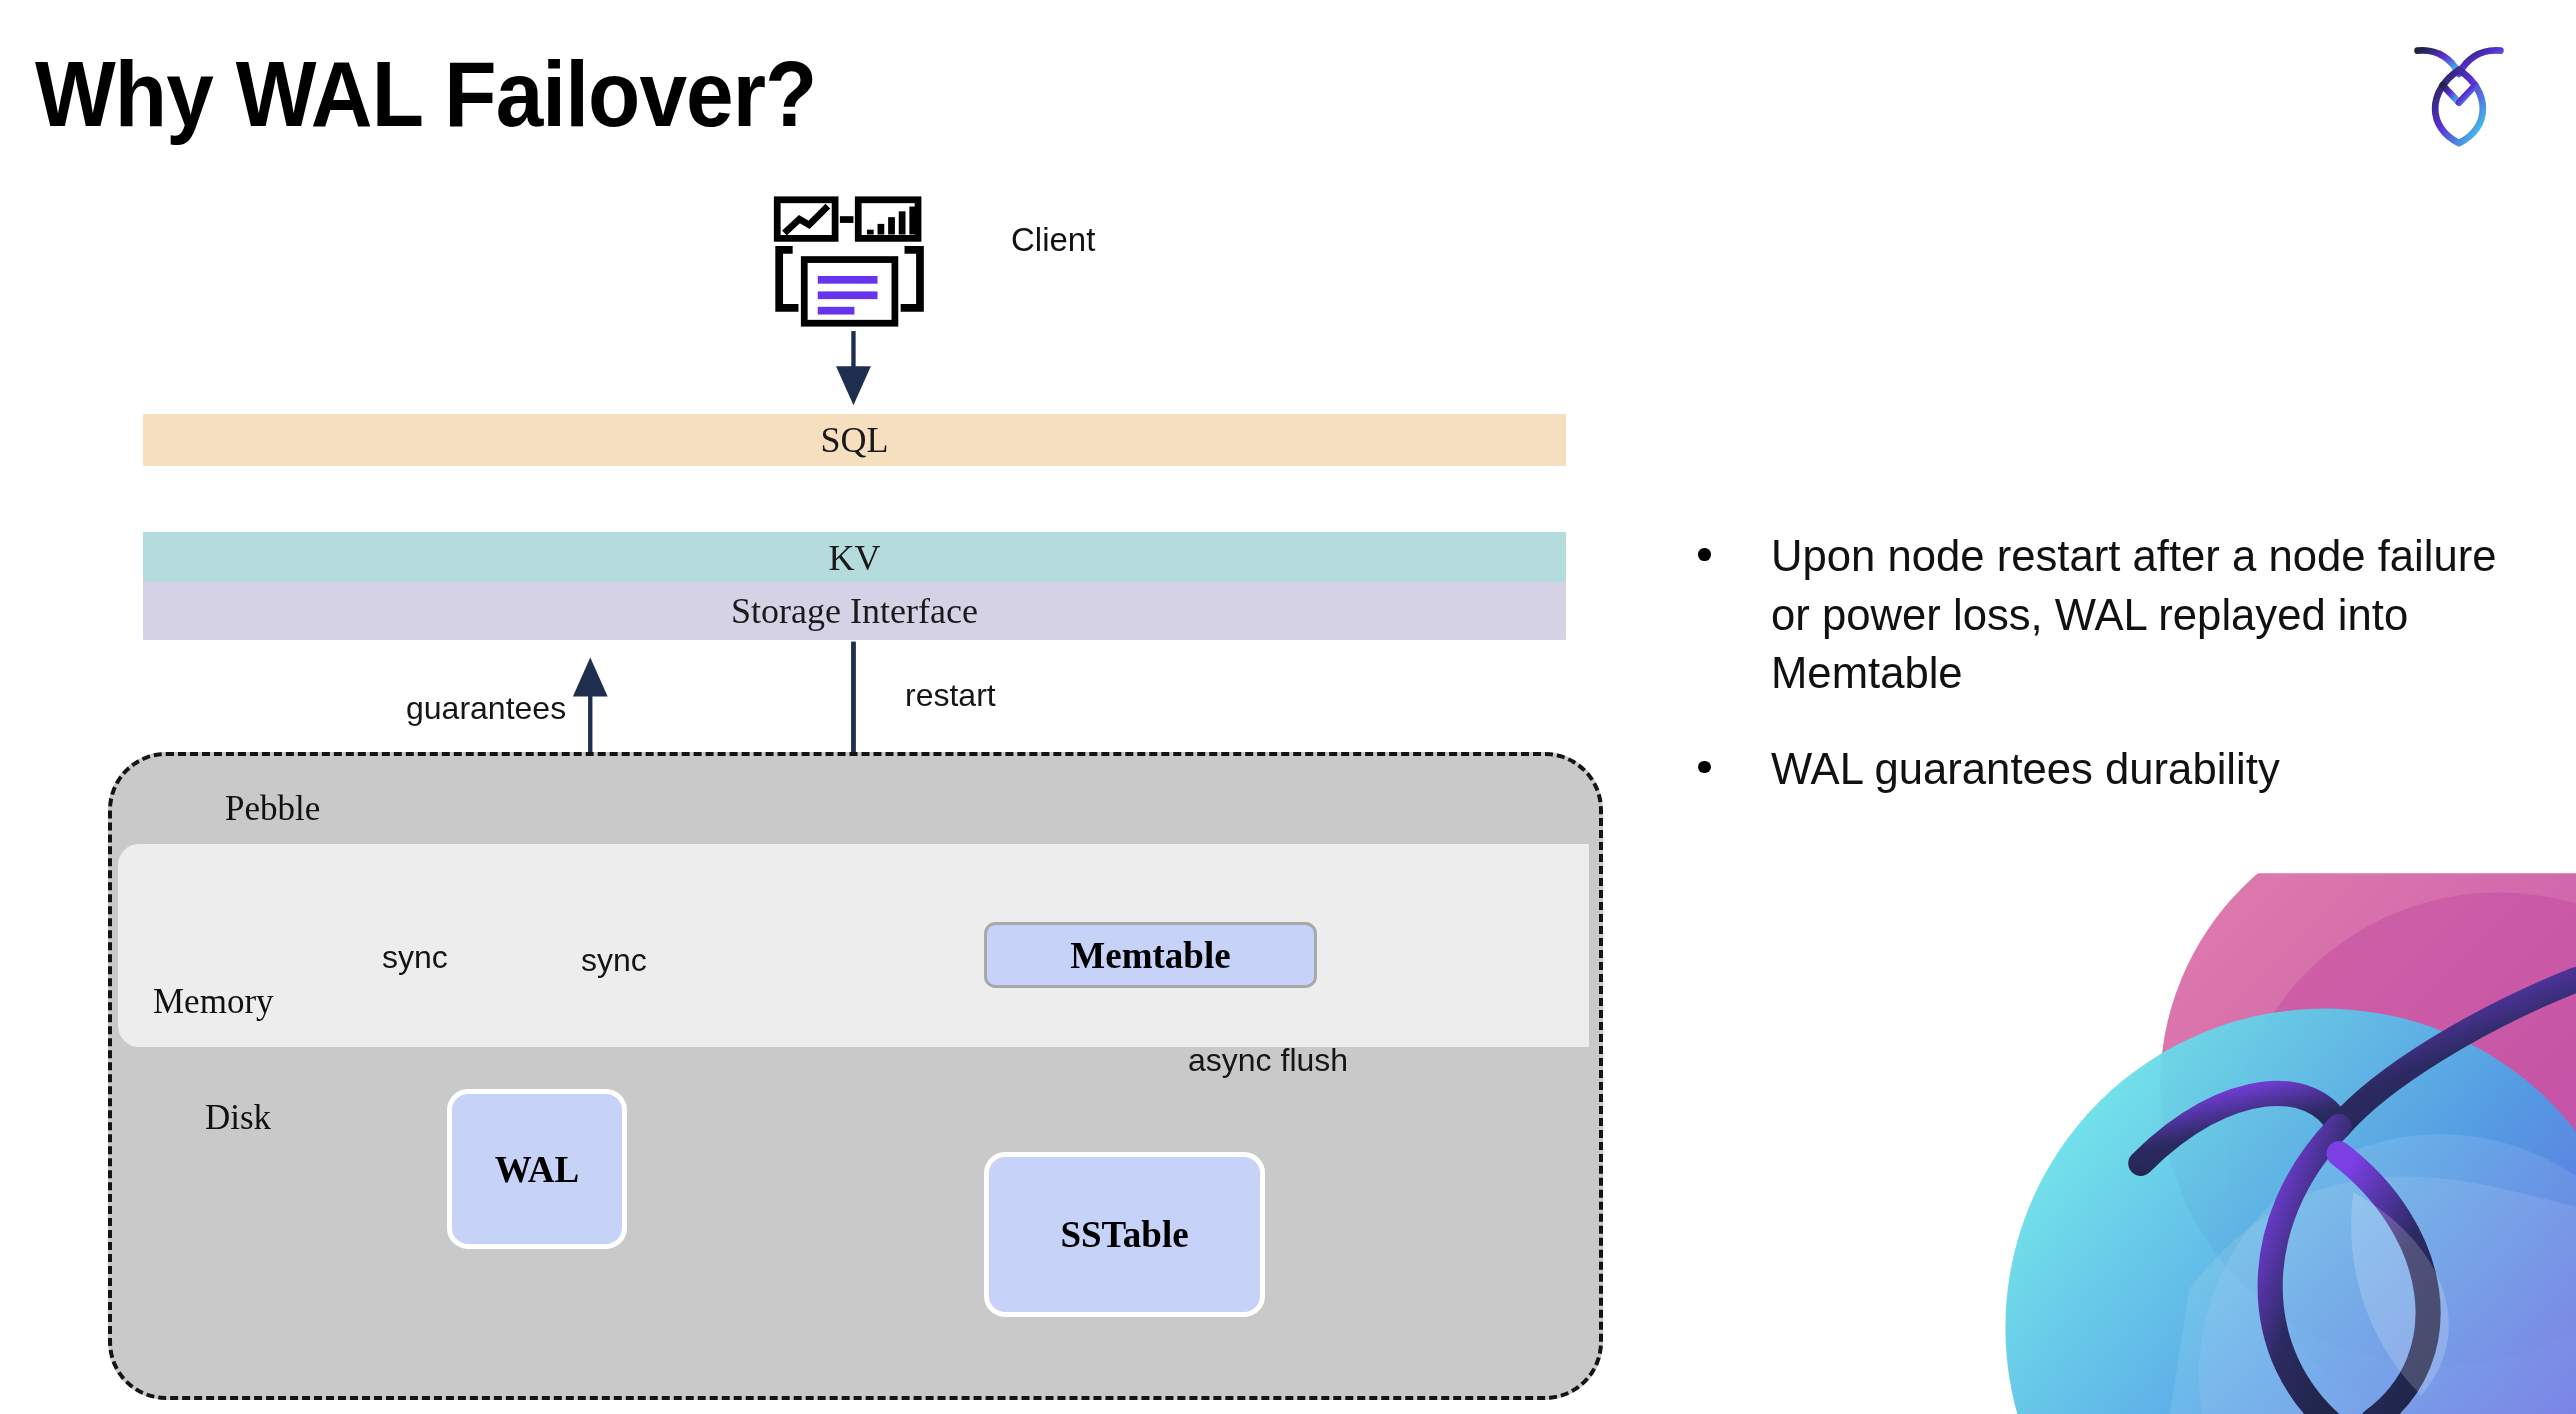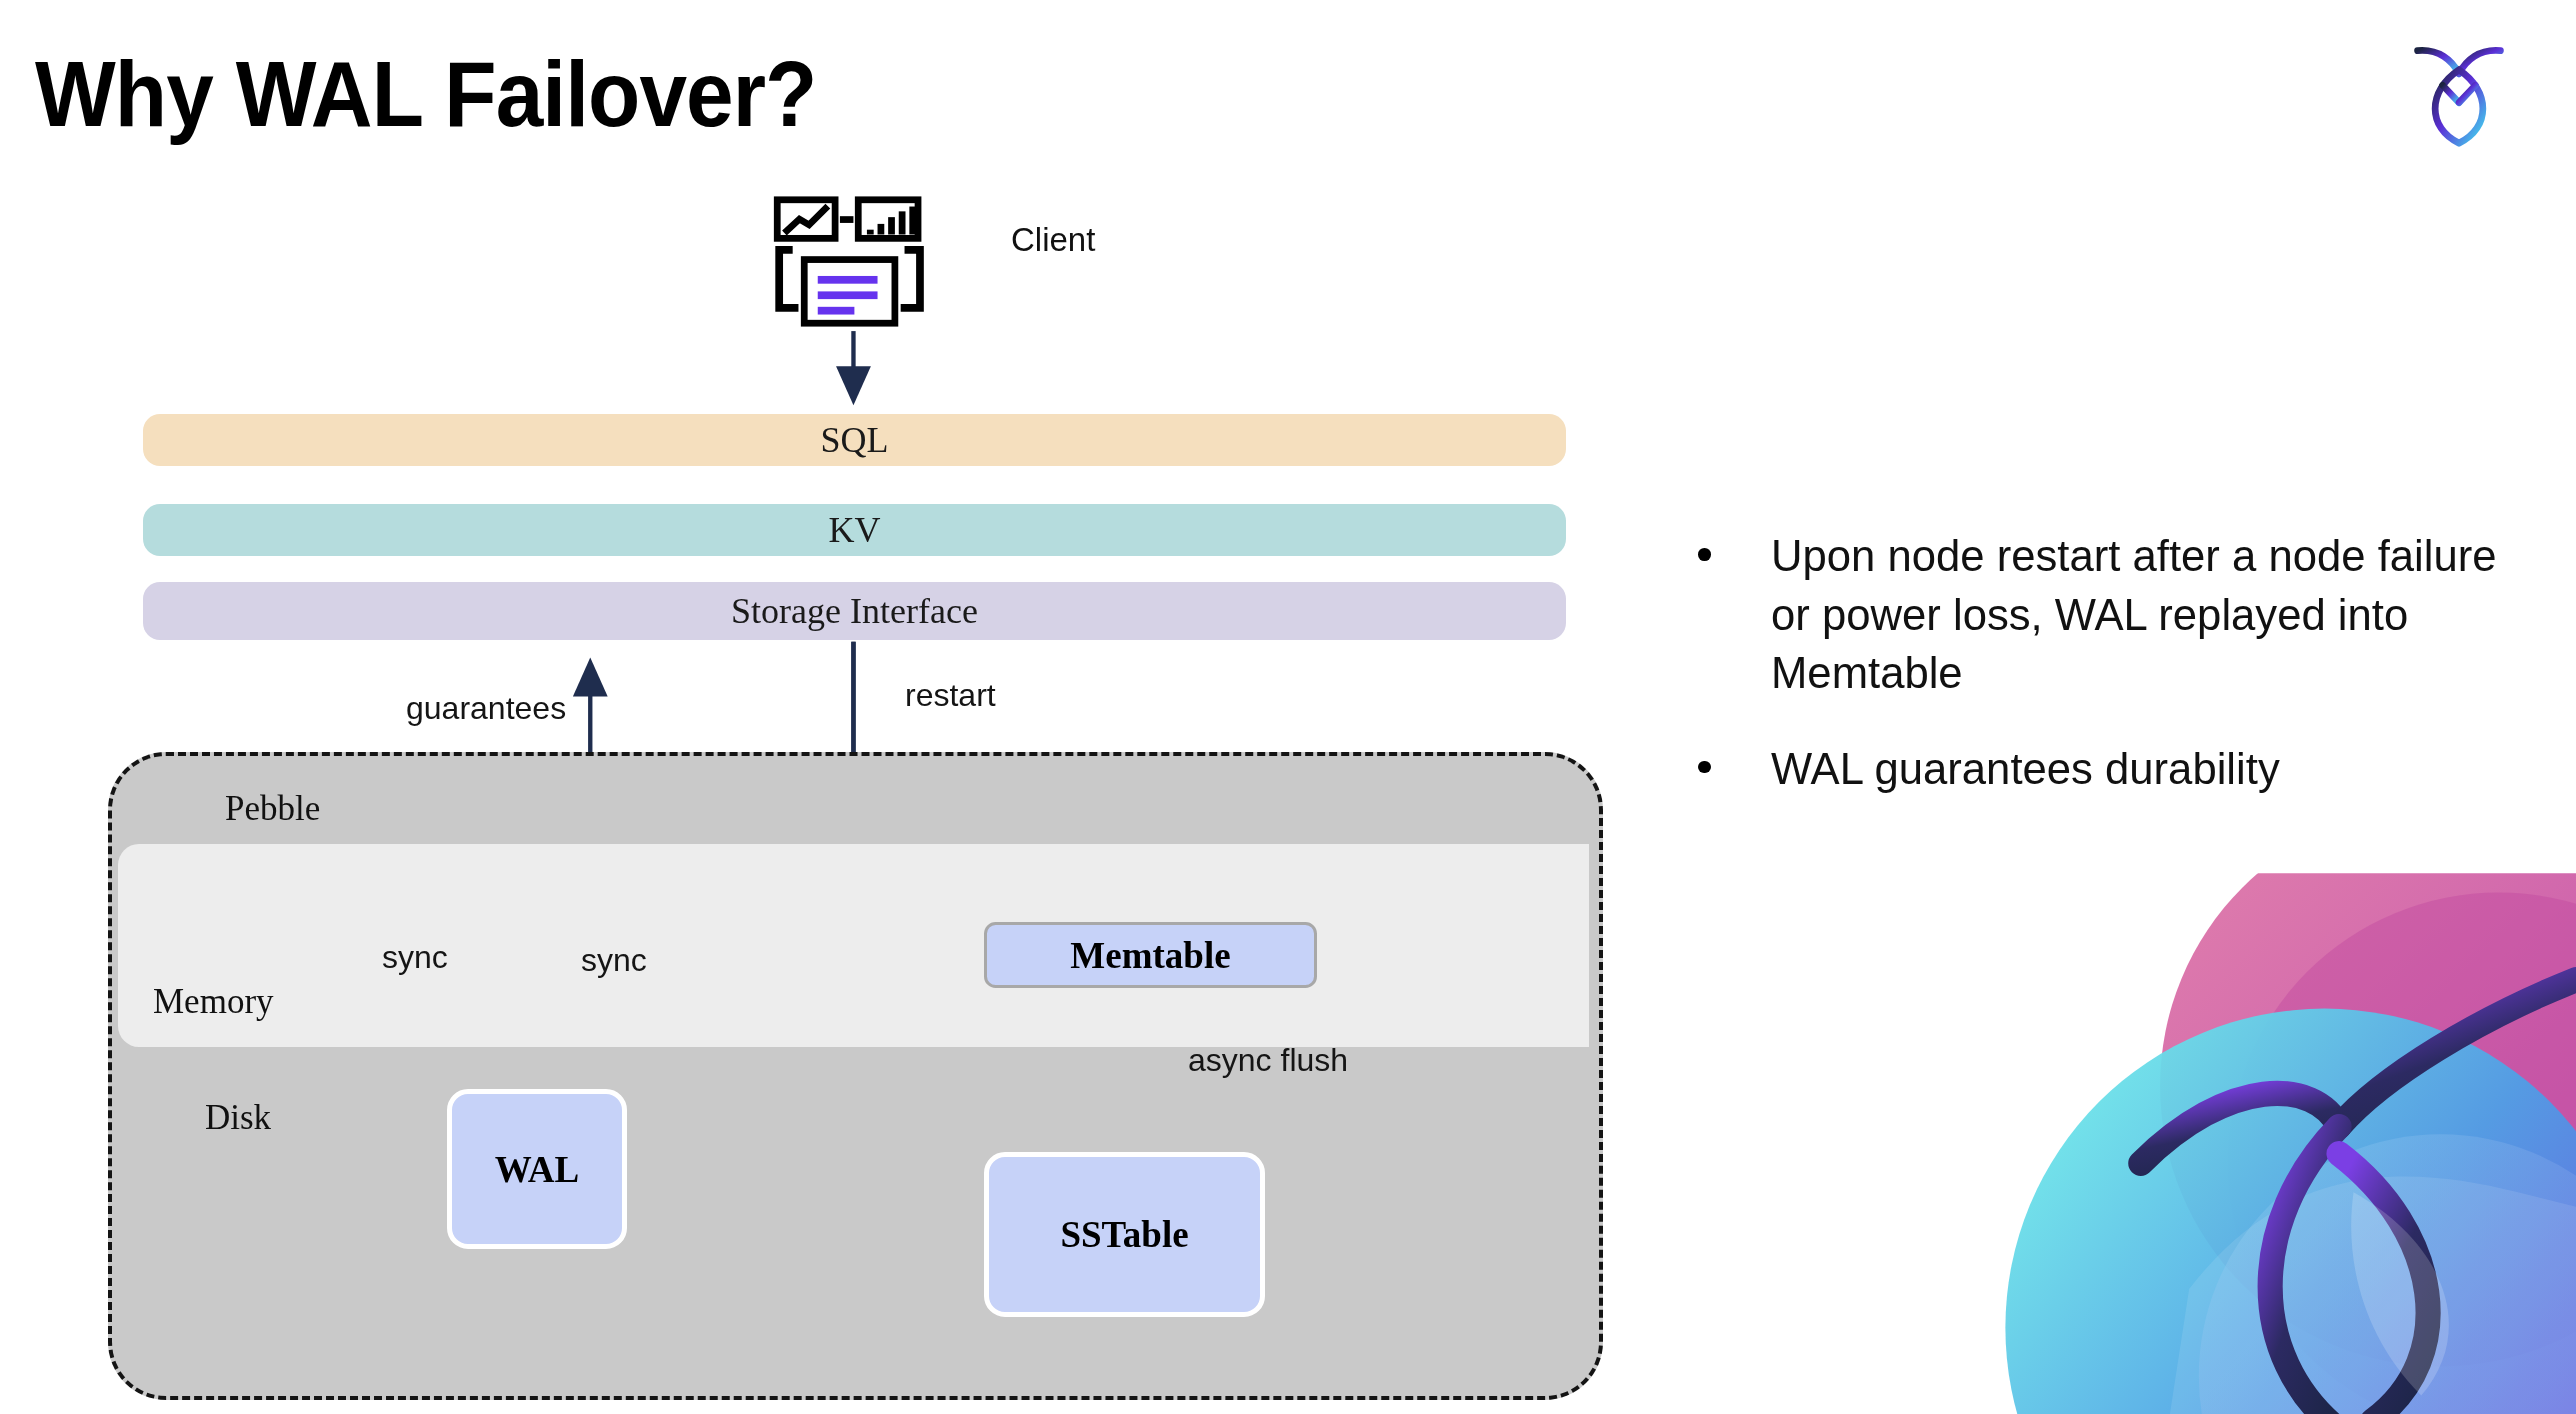--- a/index.html
+++ b/index.html
@@ -75,30 +75,30 @@
     font-family: "Liberation Sans", sans-serif;
     white-space: nowrap;
   }
 
   
   .layer-bar {
     position: absolute;
     left: 143px;
     width: 1423px;
     height: 52px;
-    border-radius: 17px;
+    border-radius: 1px;
     display: flex;
     align-items: center;
     justify-content: center;
     font-family: "Liberation Serif", serif;
     font-size: 36px;
     color: #1a1a1a;
   }
   #bar-sql { top: 414px; }
-  #bar-kv  { top: 504px; text-align: right; }
+  #bar-kv  { top: 532px; text-align: right; }
   #bar-si  { top: 582px; height: 58px; }
 
   
   #pebble-box {
     position: absolute;
     left: 108px;
     top: 752px;
     width: 1495px;
     height: 648px;
     border: 4.8px dashed #141414;

